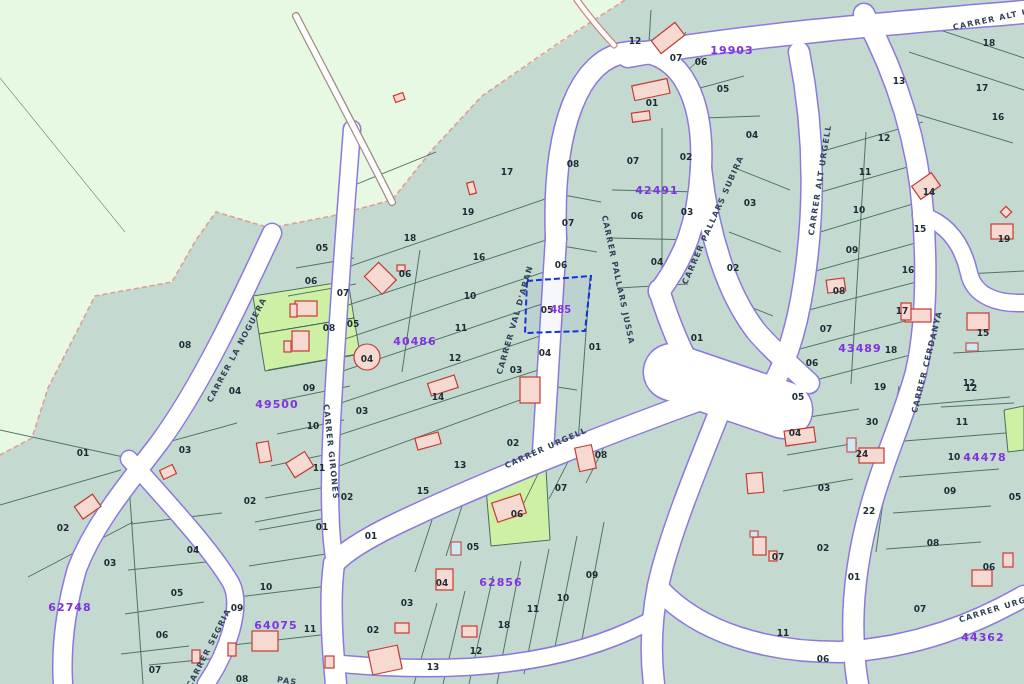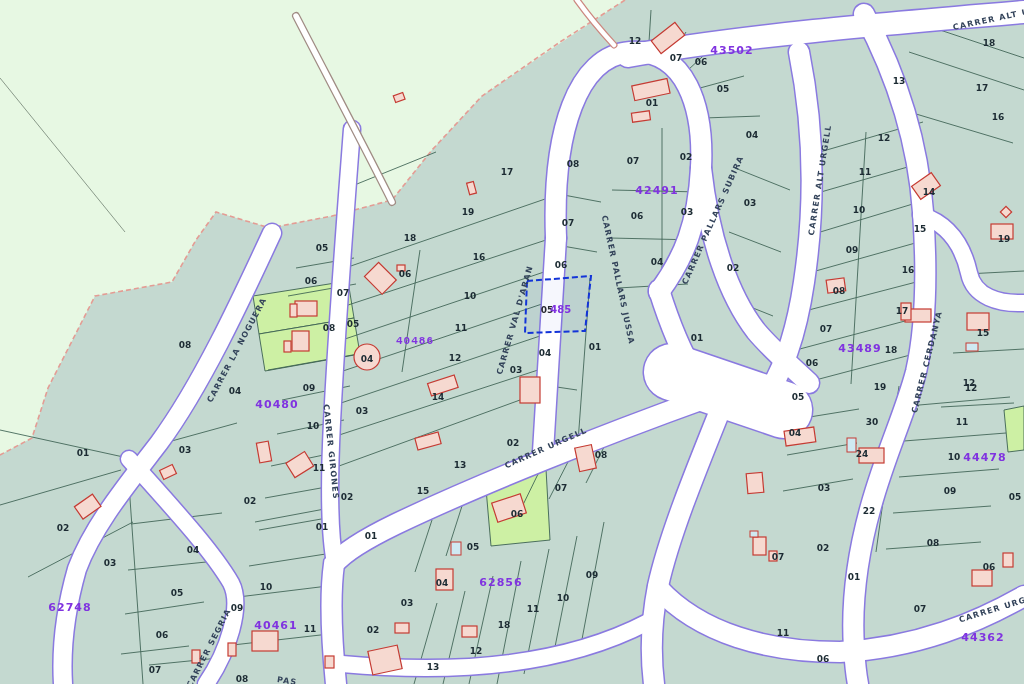--- a/index.html
+++ b/index.html
@@ -261,29 +261,29 @@
       <span class="lbl parcel-num" style="left: 950px; top: 491px;">09</span>
       <span class="lbl parcel-num" style="left: 823px; top: 548px;">02</span>
       <span class="lbl parcel-num" style="left: 854px; top: 577px;">01</span>
       <span class="lbl parcel-num" style="left: 933px; top: 543px;">08</span>
       <span class="lbl parcel-num" style="left: 920px; top: 609px;">07</span>
       <span class="lbl parcel-num" style="left: 989px; top: 567px;">06</span>
       <span class="lbl parcel-num" style="left: 783px; top: 633px;">11</span>
       <span class="lbl parcel-num" style="left: 823px; top: 659px;">06</span>
       <span class="lbl parcel-num" style="left: 778px; top: 557px;">07</span>
       <span class="lbl parcel-num" style="left: 1015px; top: 497px;">05</span>
-      <span class="lbl block-num" style="left: 732px; top: 50px;">43502</span>
+      <span class="lbl block-num" style="left: 732px; top: 50px;">19903</span>
       <span class="lbl block-num" style="left: 657px; top: 190px;">42491</span>
-      <span class="lbl block-num" style="left: 277px; top: 404px;">40480</span>
-      <span class="lbl block-num" style="left: 415px; top: 341px; font-family: Liberation Mono, monospace;">40486</span>
+      <span class="lbl block-num" style="left: 277px; top: 404px;">49500</span>
+      <span class="lbl block-num" style="left: 415px; top: 341px;">40486</span>
       <span class="lbl block-num" style="left: 860px; top: 348px;">43489</span>
       <span class="lbl block-num" style="left: 985px; top: 457px;">44478</span>
       <span class="lbl block-num" style="left: 501px; top: 582px;">62856</span>
       <span class="lbl block-num" style="left: 70px; top: 607px;">62748</span>
-      <span class="lbl block-num" style="left: 276px; top: 625px;">40461</span>
+      <span class="lbl block-num" style="left: 276px; top: 625px;">64075</span>
       <span class="lbl block-num" style="left: 983px; top: 637px;">44362</span>
       <span class="lbl street-name" style="left: 237px; top: 350px; transform: translate(-50%, -50%) rotate(-62deg);">CARRER LA NOGUERA</span>
       <span class="lbl street-name" style="left: 331px; top: 452px; transform: translate(-50%, -50%) rotate(84deg);">CARRER GIRONES</span>
       <span class="lbl street-name" style="left: 515px; top: 320px; transform: translate(-50%, -50%) rotate(-74deg);">CARRER VAL D'ARAN</span>
       <span class="lbl street-name" style="left: 618px; top: 280px; transform: translate(-50%, -50%) rotate(78deg);">CARRER PALLARS JUSSA</span>
       <span class="lbl street-name" style="left: 713px; top: 220px; transform: translate(-50%, -50%) rotate(-66deg);">CARRER PALLARS SUBIRA</span>
       <span class="lbl street-name" style="left: 820px; top: 180px; transform: translate(-50%, -50%) rotate(-81deg);">CARRER ALT URGELL</span>
       <span class="lbl street-name" style="left: 1008px; top: 16px; transform: translate(-50%, -50%) rotate(-12deg);">CARRER ALT URGELL</span>
       <span class="lbl street-name" style="left: 927px; top: 362px; transform: translate(-50%, -50%) rotate(-76deg);">CARRER CERDANYA</span>
       <span class="lbl street-name" style="left: 546px; top: 448px; transform: translate(-50%, -50%) rotate(-24deg);">CARRER URGELL</span>

